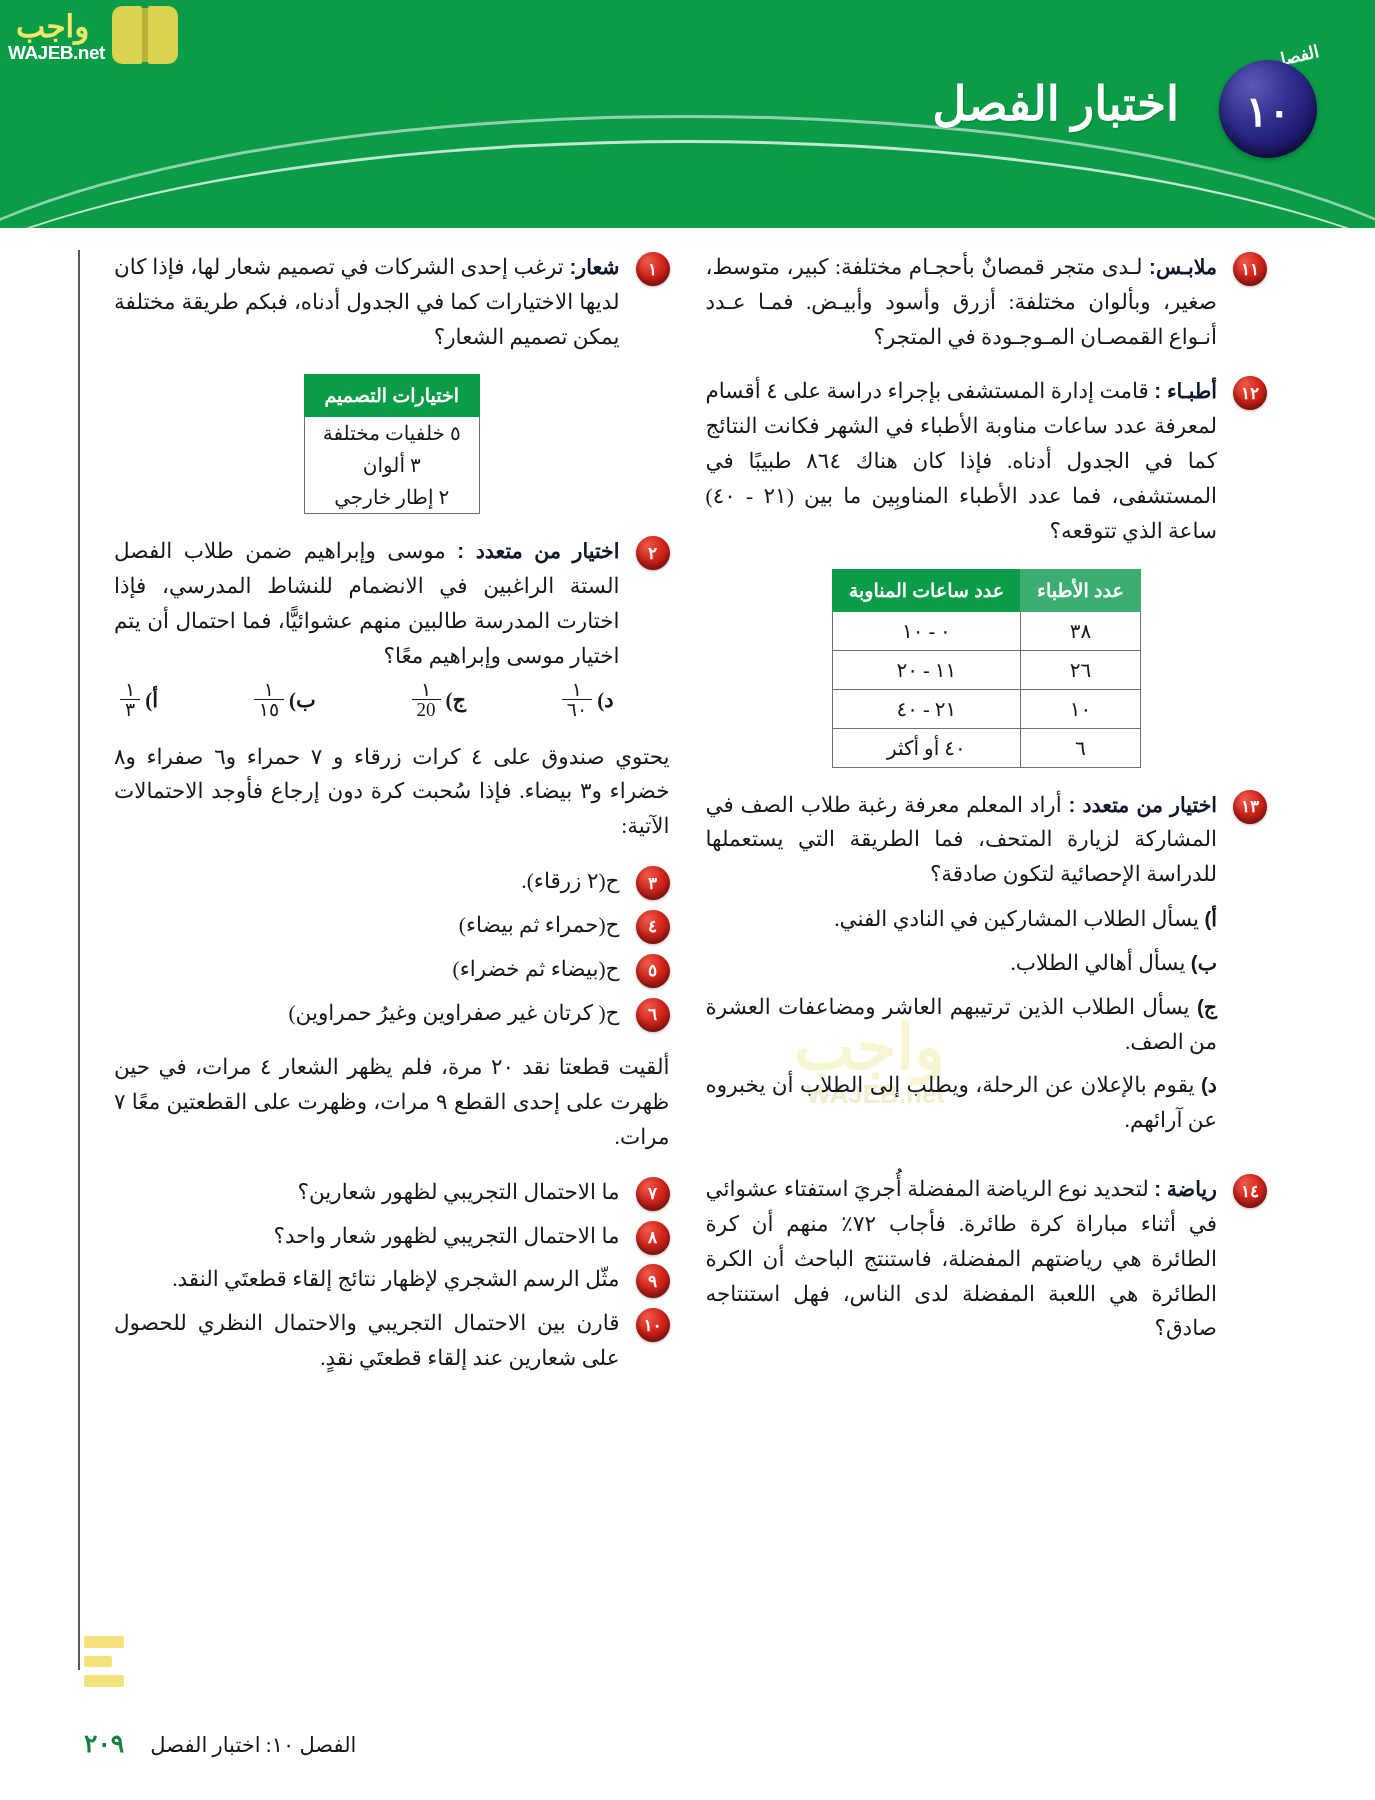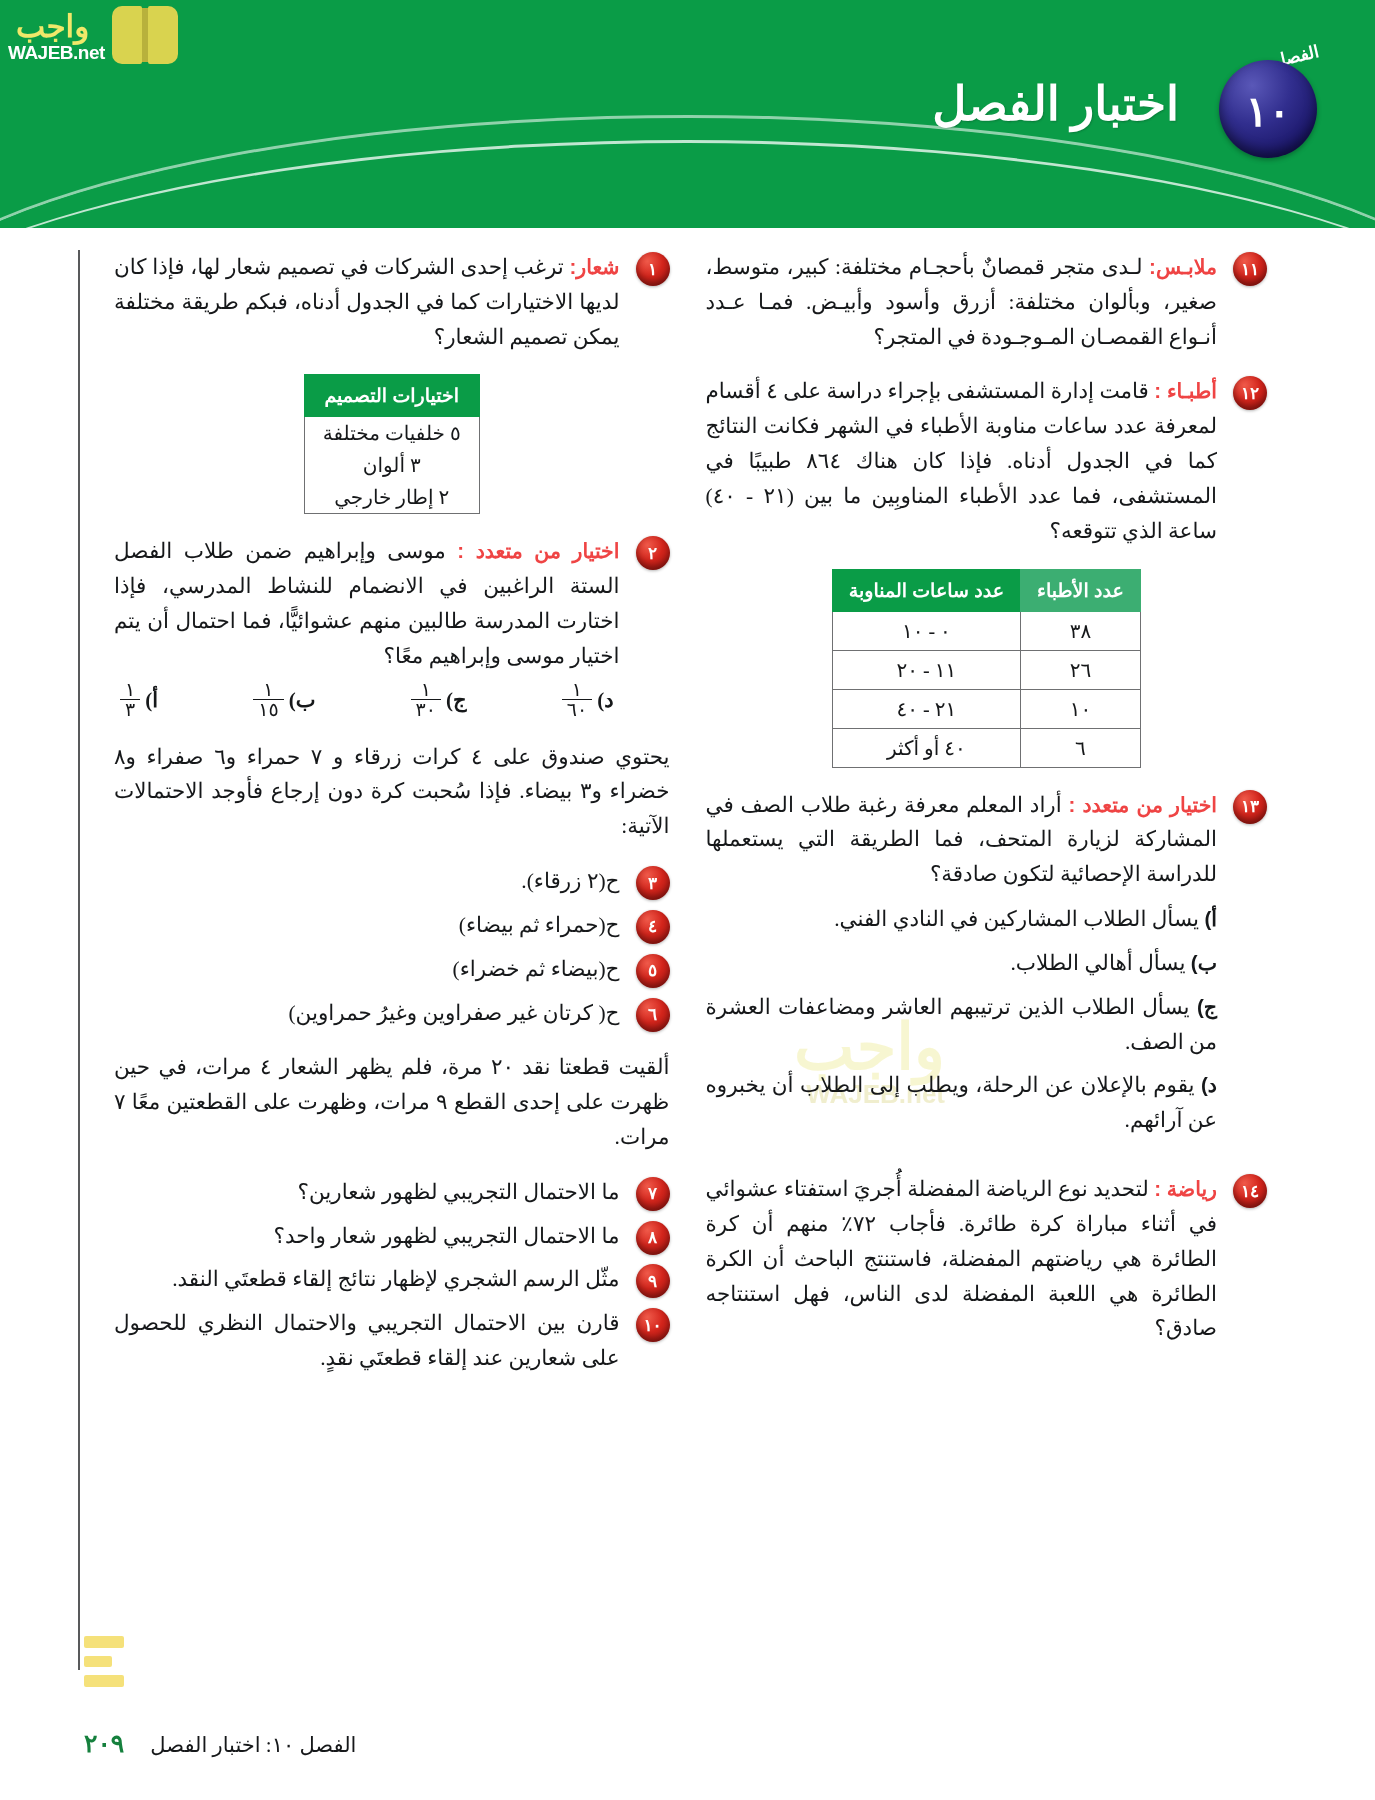--- a/index.html
+++ b/index.html
@@ -192,21 +192,21 @@
     box-shadow: inset 0 -4px 7px rgba(0,0,0,0.4), 0 1px 3px rgba(0,0,0,0.3);
     color: #ffffff;
     font-size: 17px;
     font-weight: bold;
     display: flex;
     align-items: center;
     justify-content: center;
     line-height: 1;
   }
   .kw {
-    color: #ef4444;
+    color: #0f172a;
     font-weight: bold;
     font-family: "Liberation Sans", sans-serif;
     font-size: 20.5px;
   }
   .qtext { display: inline; }
 
   .choices {
     margin-top: 6px;
     display: flex;
     flex-direction: row;
@@ -465,21 +465,21 @@
             <span class="lab">د)</span>
             <span class="frac">
               <span class="num">١</span>
               <span class="den">٦٠</span>
             </span>
           </div>
           <div class="choice">
             <span class="lab">ج)</span>
             <span class="frac">
               <span class="num">١</span>
-              <span class="den">٣٠</span>
+              <span class="den">20</span>
             </span>
           </div>
           <div class="choice">
             <span class="lab">ب)</span>
             <span class="frac">
               <span class="num">١</span>
               <span class="den">١٥</span>
             </span>
           </div>
           <div class="choice">

